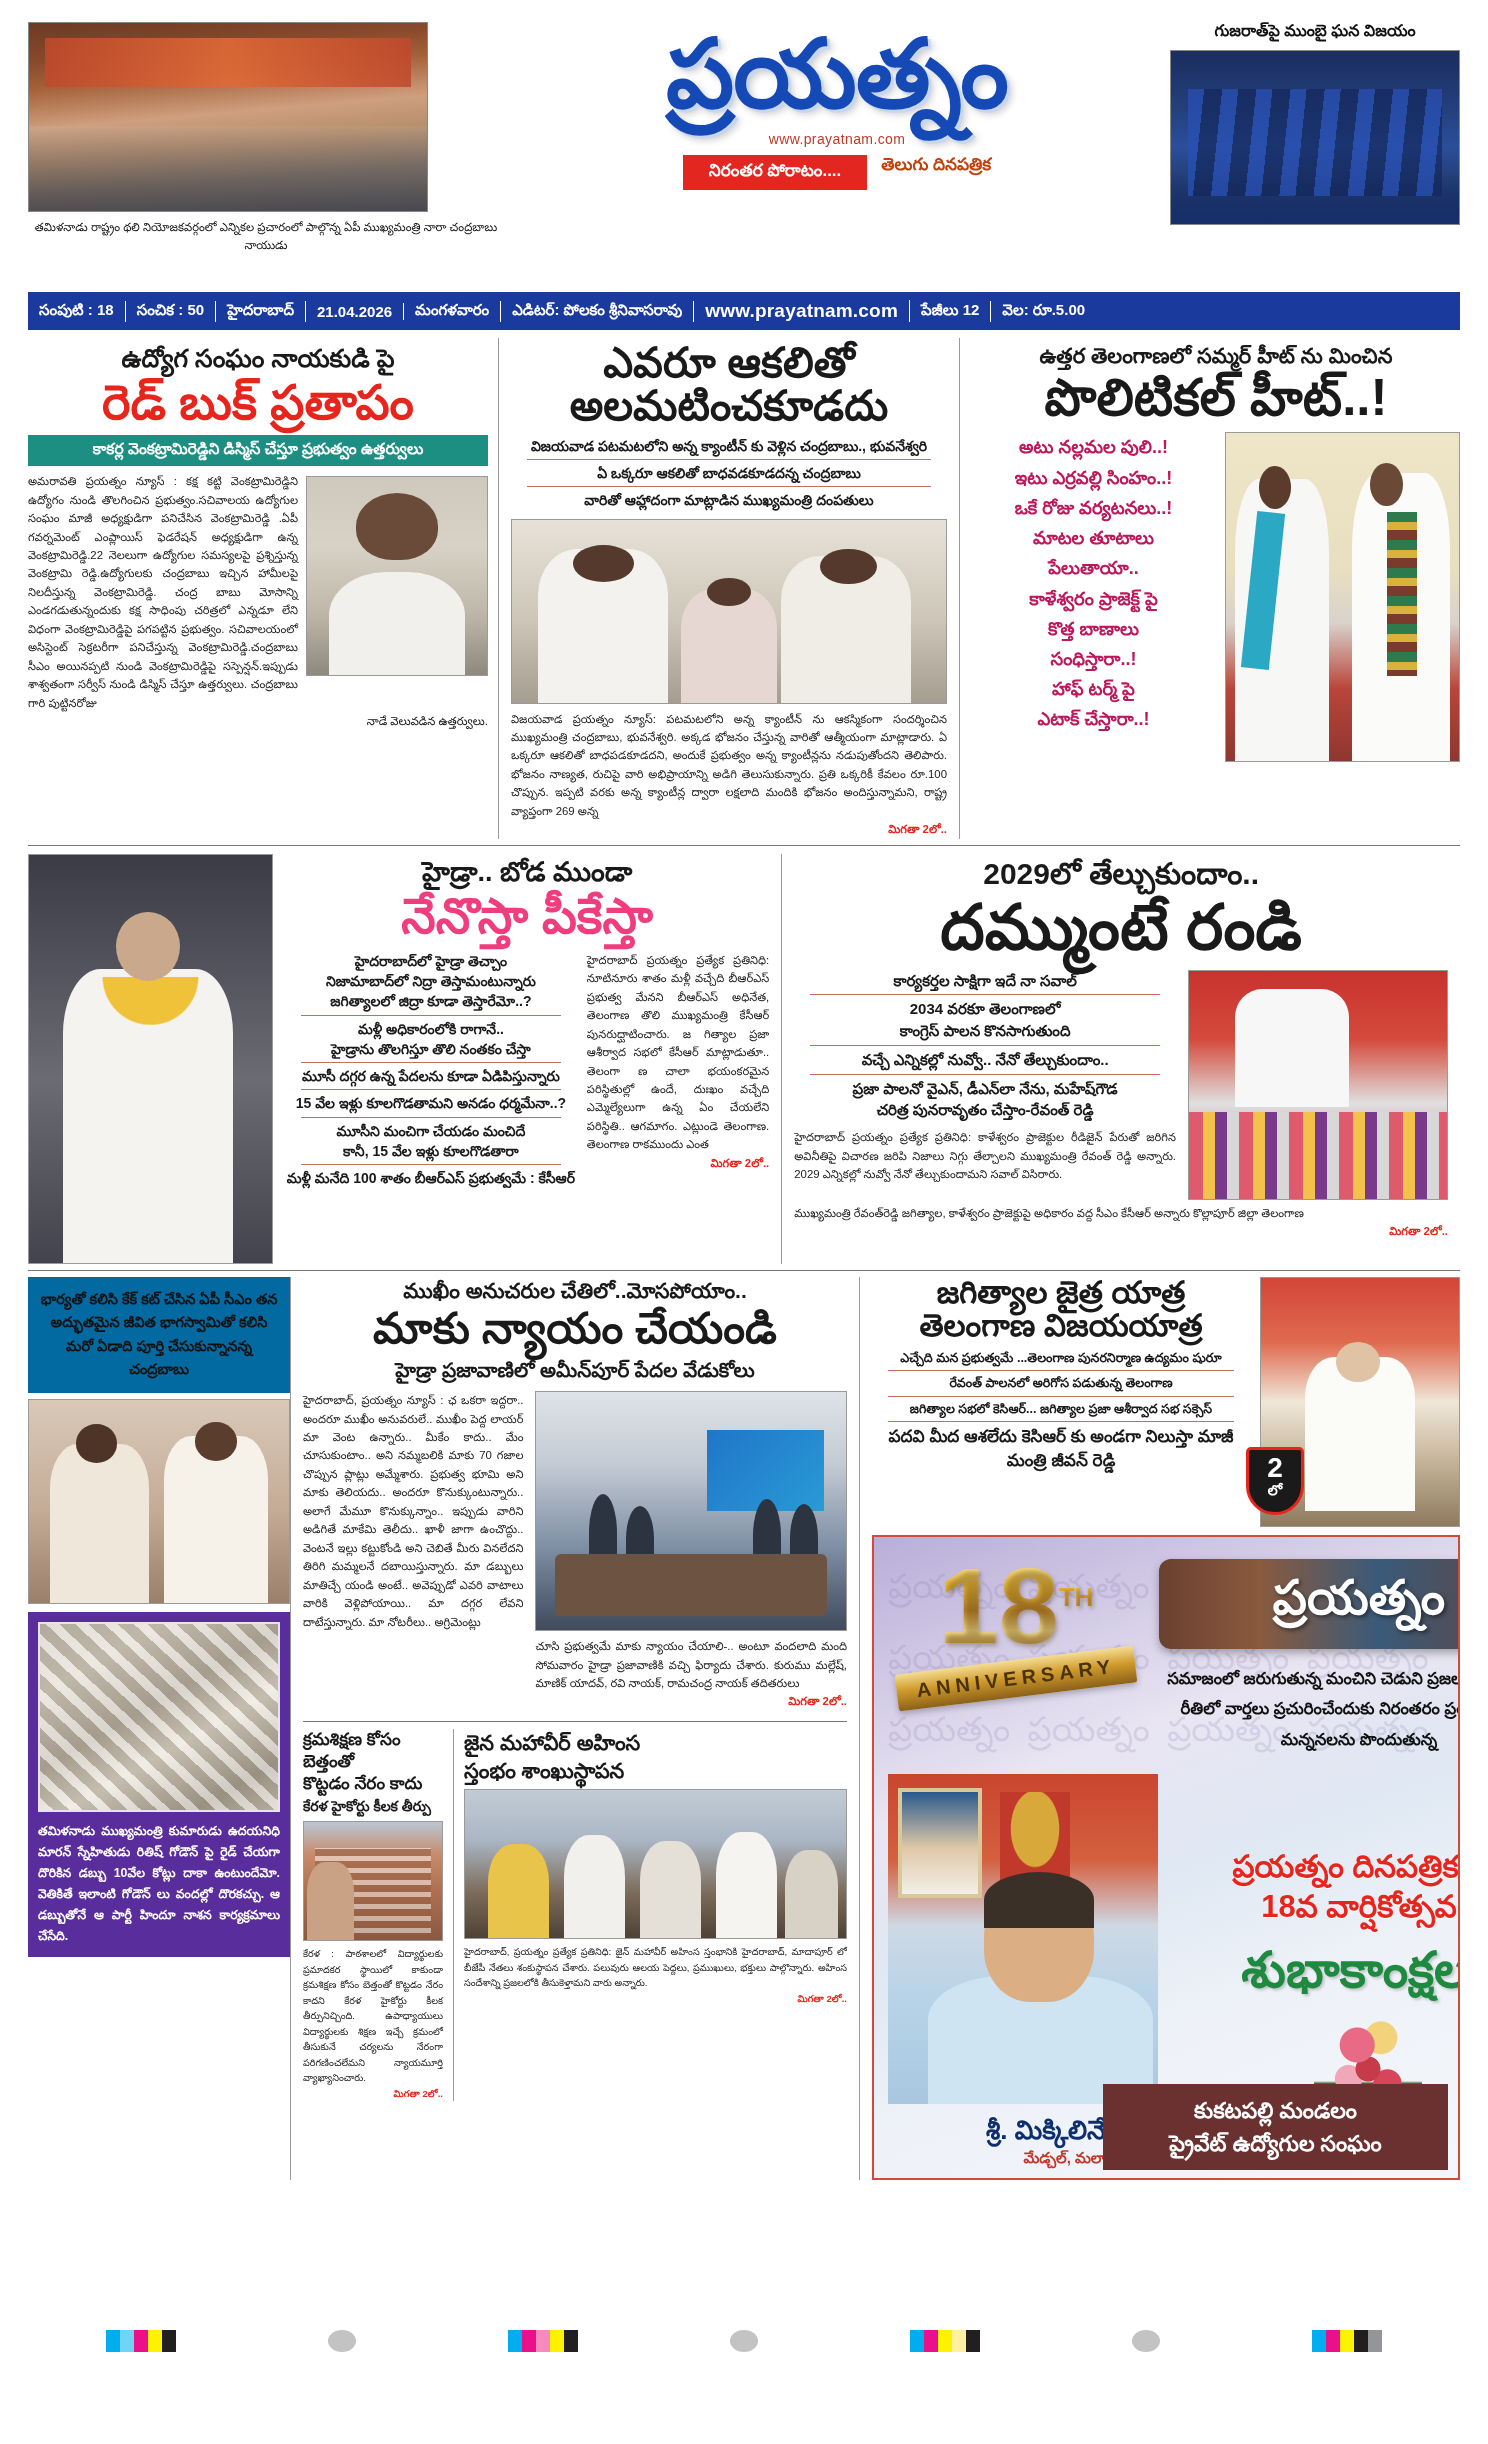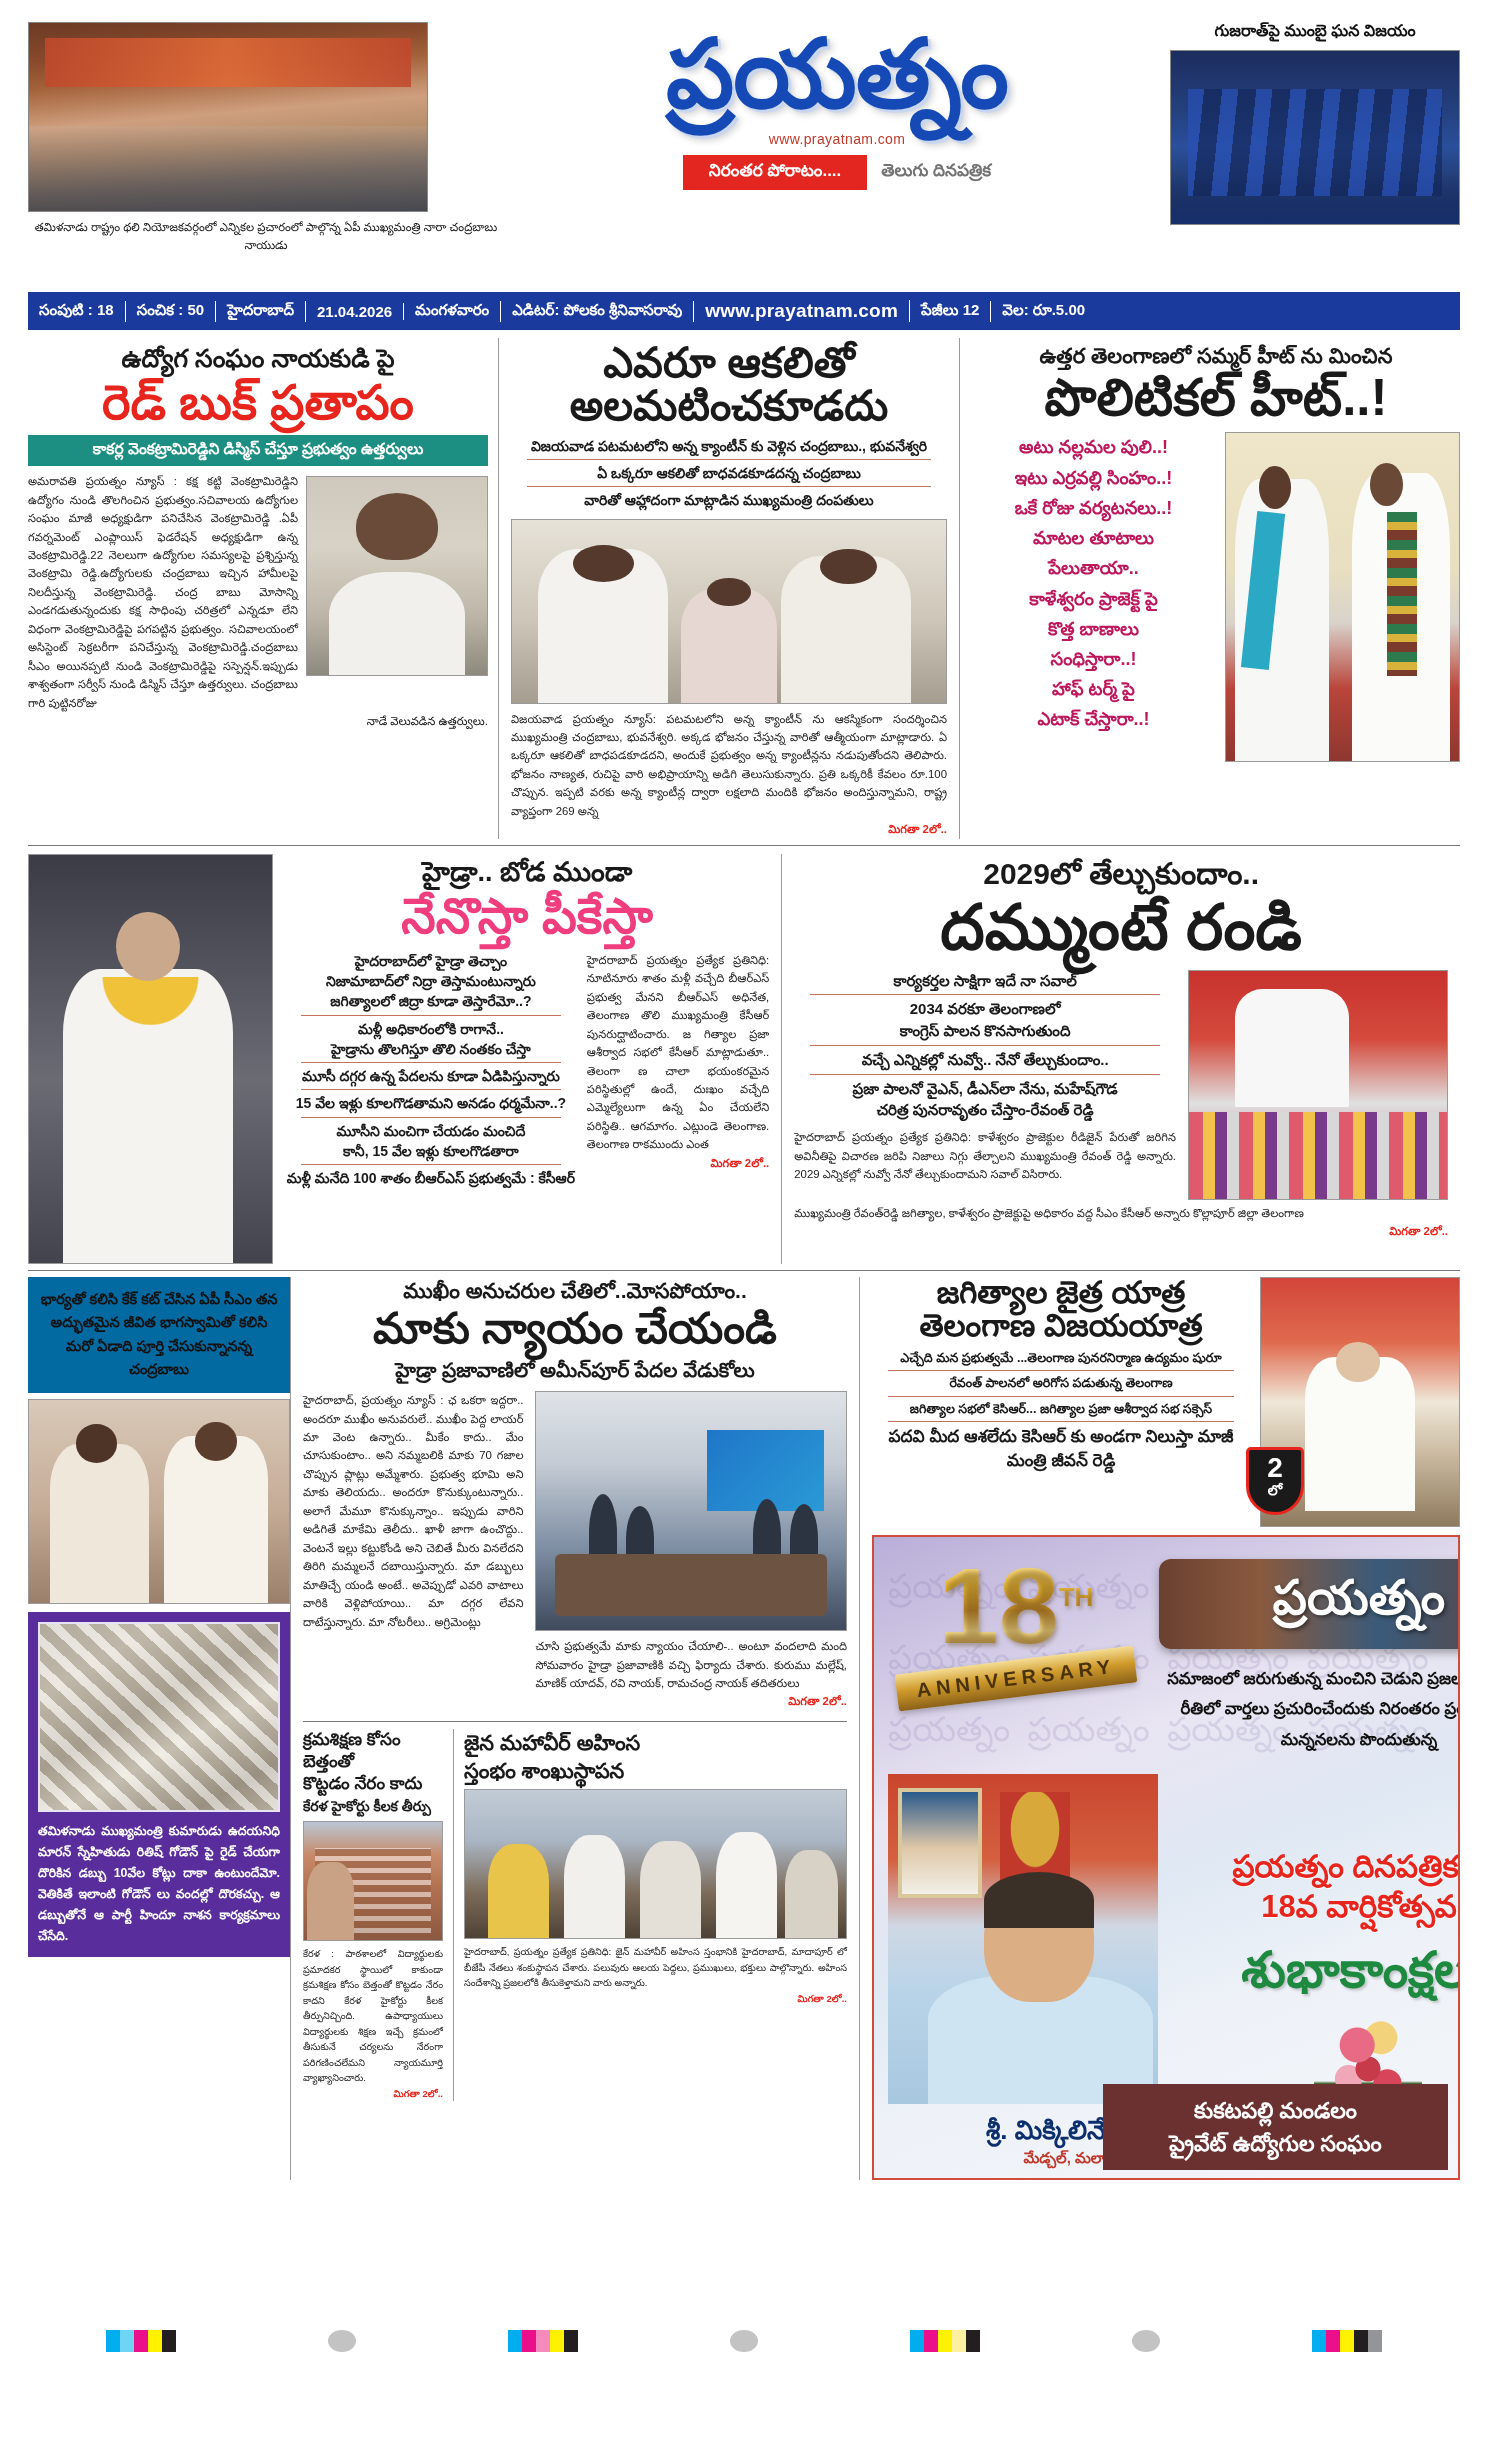--- a/index.html
+++ b/index.html
@@ -20,25 +20,25 @@
   .mh-left .photo::before { content:""; position:absolute; top:8%; left:4%; width:92%; height:26%;
     background:linear-gradient(90deg,#c0492c,#e06a36,#c0492c); opacity:.88; }
   .mh-left .photo::after { content:""; position:absolute; bottom:0; left:0; width:100%; height:45%;
     background:linear-gradient(0deg,rgba(40,45,60,.55),rgba(200,190,180,.15)); }
   .mh-left .cap { font-size:11.5px; color:#111; text-align:center; line-height:1.55; margin-top:7px; }
 
   .mh-center { flex:1; text-align:center; position:relative; padding-top: 4px; }
   .logo-word { font-size: 96px; font-weight: 700; color:#1549b5; letter-spacing:-1px; line-height:1;
     text-shadow: 3px 3px 0 #c9d6ef, 5px 5px 7px rgba(0,0,0,.18); }
   .logo-url { font-size: 14px; color:#c0392b; margin-top: 9px; letter-spacing:.4px; }
-  .logo-row { display:flex; align-items:center; justify-content:center; gap: 14px; margin-top: 8px; }
+  .logo-row { display:flex; justify-content:center; gap: 14px; margin-top: 8px; }
   .ribbon { background:#e3261f; color:#fff; font-size:17px; font-weight:700; padding:6px 26px; position:relative; }
   .ribbon::before { content:""; position:absolute; left:-13px; top:0; border:13px solid transparent; border-right-color:#e3261f; }
   .ribbon::after { content:""; position:absolute; right:-13px; top:0; border:13px solid transparent; border-left-color:#e3261f; }
-  .tagline2 { font-size:17px; color:#737373; font-weight:700; }
+  .tagline2 { font-size:17px; color:#c2410c; font-weight:700; }
 
   .mh-right { width: 290px; }
   .mh-right .rtitle { font-size:16px; font-weight:700; color:#111; text-align:center; margin-bottom:6px; }
   .mh-right .photo { width:290px; height:175px; border:1px solid #888; position:relative; overflow:hidden;
     background: linear-gradient(180deg,#1c2d5e 0%,#24407e 35%,#2b4f9b 55%,#1a2747 100%); }
   .mh-right .photo::before { content:""; position:absolute; bottom:0; left:0; width:100%; height:30%;
     background:linear-gradient(0deg,#16306e,rgba(22,48,110,0)); }
   .mh-right .photo::after { content:""; position:absolute; top:22%; left:6%; width:88%; height:62%;
     background: repeating-linear-gradient(96deg, rgba(40,80,180,.75) 0 16px, rgba(18,38,90,.65) 16px 34px); }
 

